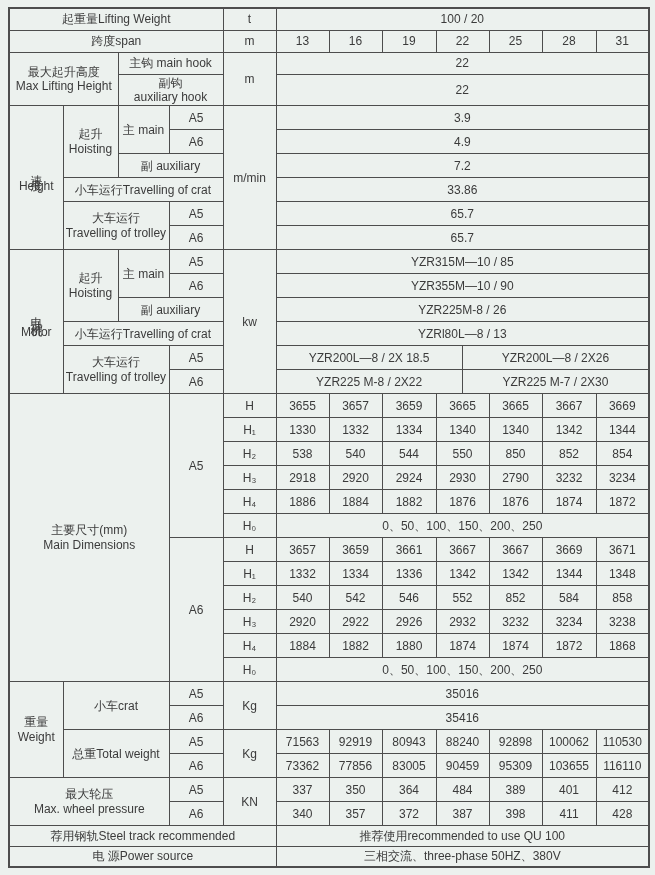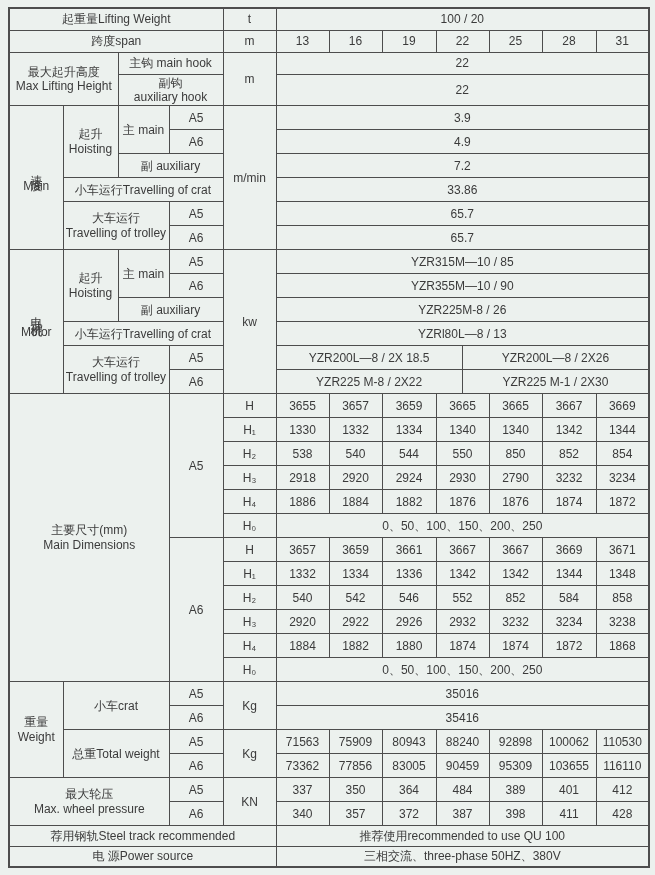--- a/index.html
+++ b/index.html
@@ -84,21 +84,21 @@
   <td colspan="2" class="two">
     <div>副钩</div>
     <div>auxiliary hook</div>
   </td>
   <td colspan="7">22</td>
 </tr>
 
 <tr class="h24">
   <td rowspan="6">
     <span class="vzh">速度</span>
-    <span class="ven">Main</span>
+    <span class="ven">Height</span>
   </td>
   <td rowspan="3" class="two">
     <div>起升</div>
     <div>Hoisting</div>
   </td>
   <td rowspan="2">主 main</td>
   <td>A5</td>
   <td rowspan="6">m/min</td>
   <td colspan="7">3.9</td>
 </tr>
@@ -164,21 +164,21 @@
       <div class="half">YZR200L—8 / 2X 18.5</div>
       <div class="half">YZR200L—8 / 2X26</div>
     </div>
   </td>
 </tr>
 <tr class="h24">
   <td>A6</td>
   <td colspan="7" class="split">
     <div class="splitwrap">
       <div class="half">YZR225 M-8 / 2X22</div>
-      <div class="half">YZR225 M-1 / 2X30</div>
+      <div class="half">YZR225 M-7 / 2X30</div>
     </div>
   </td>
 </tr>
 
 <tr class="h24">
   <td rowspan="12" colspan="3" class="two">
     <div>主要尺寸(mm)</div>
     <div>Main Dimensions</div>
   </td>
   <td rowspan="6">A5</td>
@@ -303,21 +303,21 @@
 </tr>
 <tr class="h24">
   <td>A6</td>
   <td colspan="7">35416</td>
 </tr>
 <tr class="h24">
   <td rowspan="2" colspan="2">总重Total weight</td>
   <td>A5</td>
   <td rowspan="2">Kg</td>
   <td>71563</td>
-  <td>75909</td>
+  <td>92919</td>
   <td>80943</td>
   <td>88240</td>
   <td>92898</td>
   <td>100062</td>
   <td>110530</td>
 </tr>
 <tr class="h24">
   <td>A6</td>
   <td>73362</td>
   <td>77856</td>

